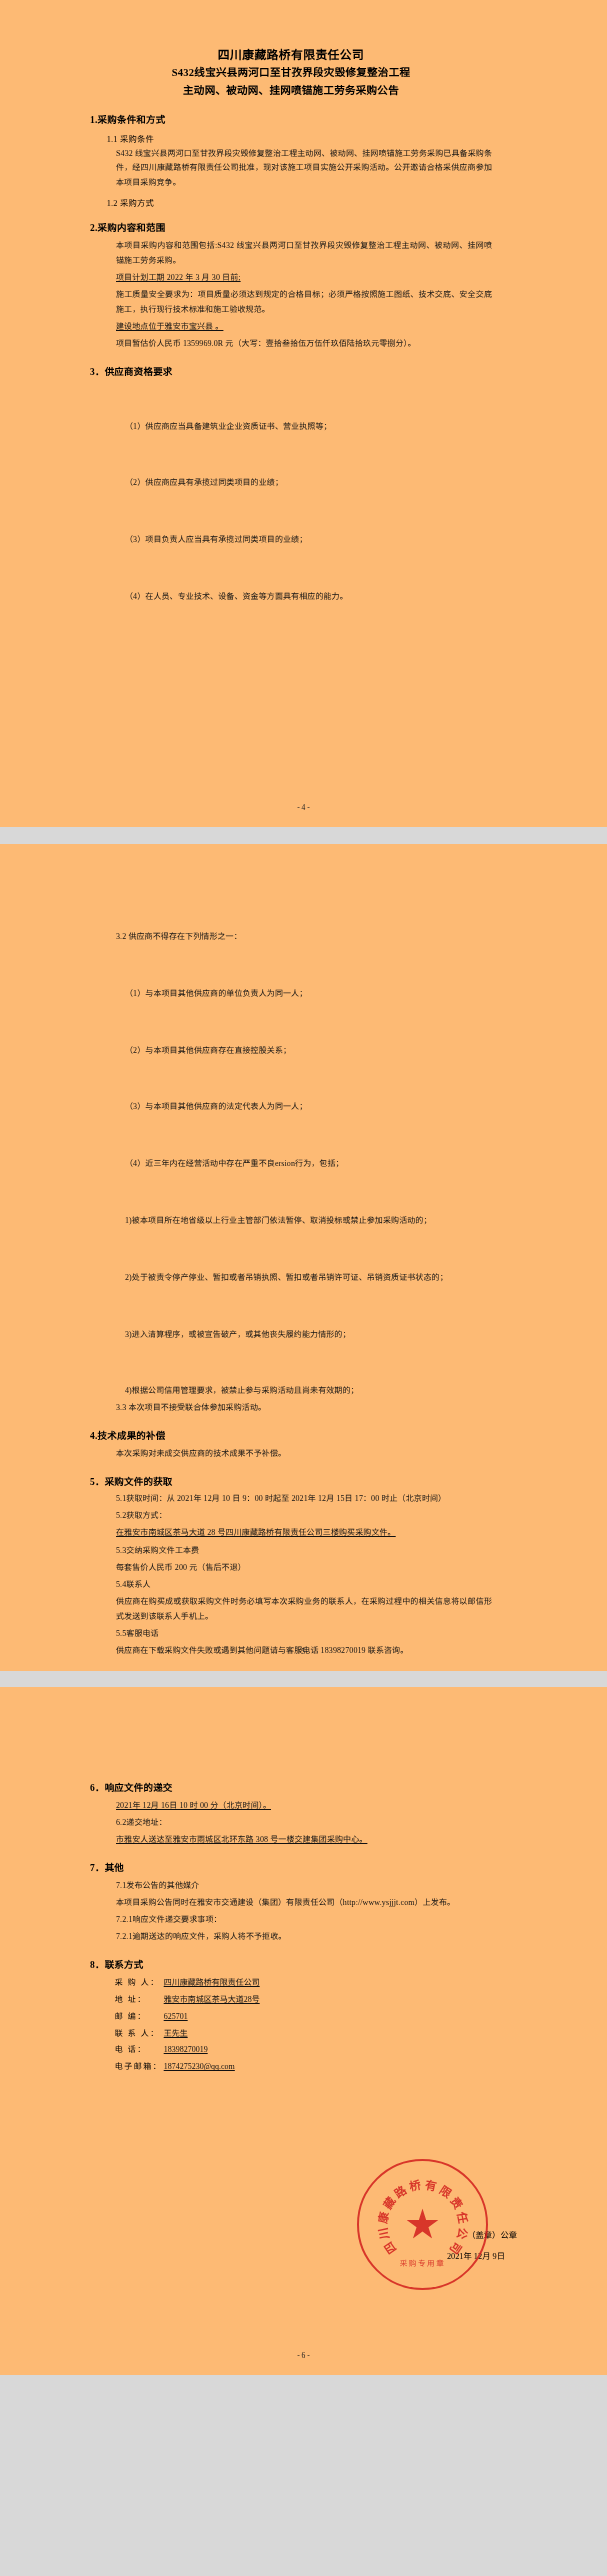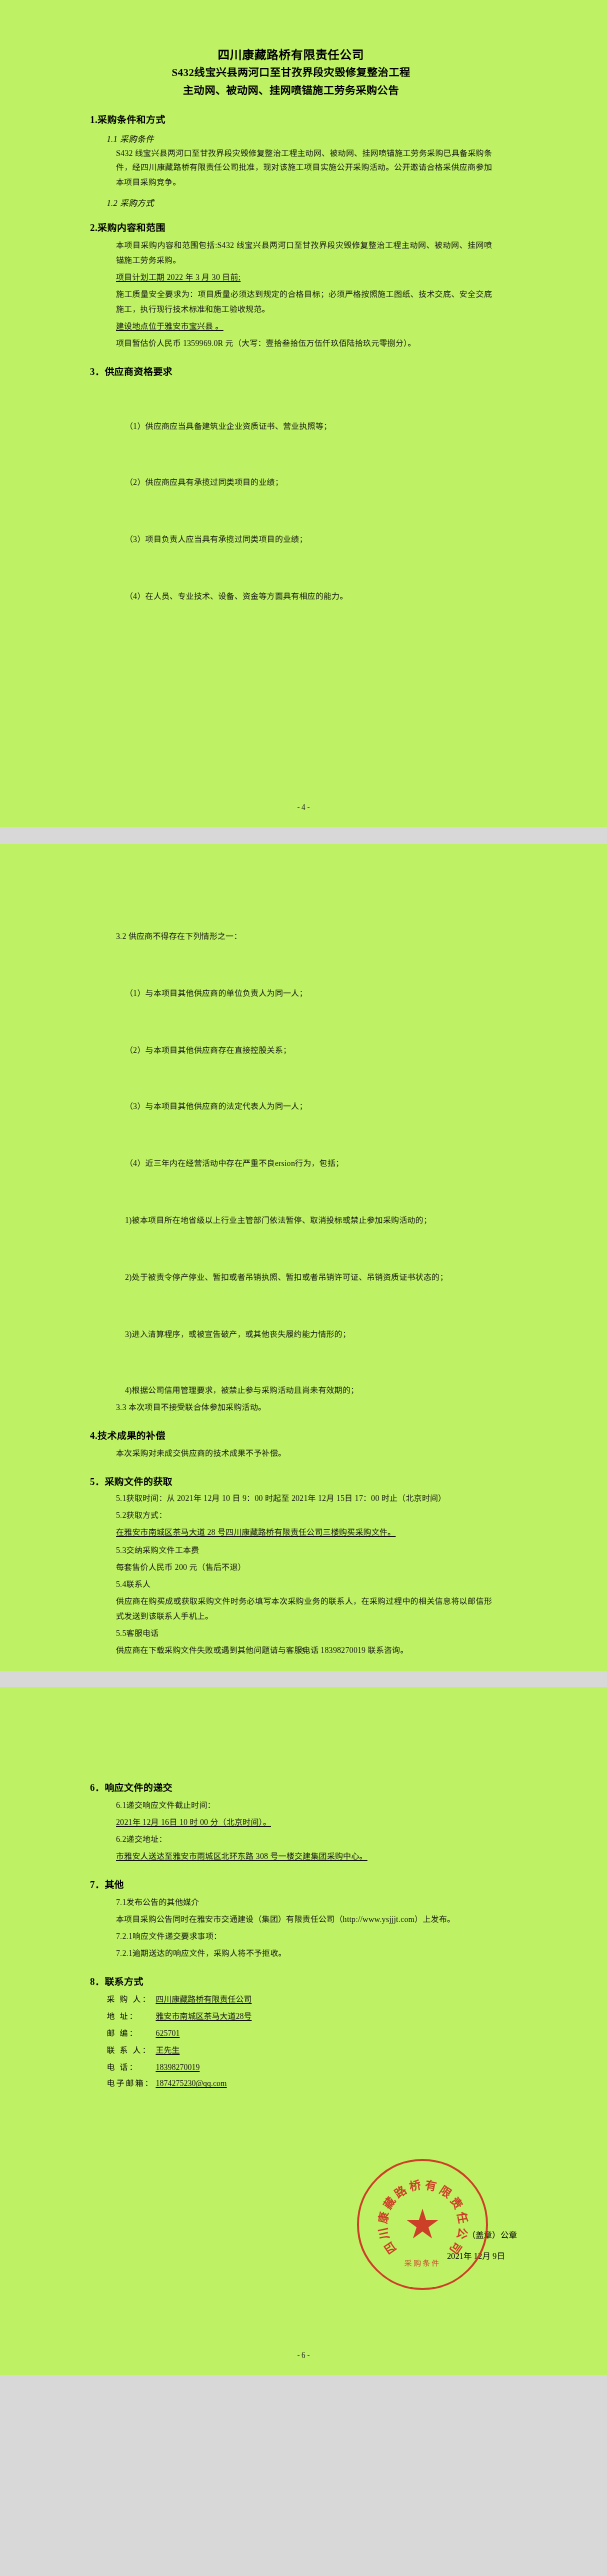--- a/index.html
+++ b/index.html
@@ -1,41 +1,41 @@
 <!DOCTYPE html>
 <html lang="zh-CN" style="font-size:12px"><head>
 <meta charset="utf-8">
 <style>
   html,body{margin:0;padding:0;background:#d8d8d8;}
   body{font-family:"Liberation Serif","DejaVu Serif",serif;}
   .doc{width:607px;margin:0 auto;position:relative;}
   .page{
     width:607px;
-    background:#bef264;
+    background:#fdba74;
     box-sizing:border-box;
     position:relative;
     margin-bottom:16.7px;
     padding:26px 115px 20px 90px;
   }
   .page.p1{height:827px;}
   .page.p2{height:827px;}
   .page.p3{height:688px;margin-bottom:0;}
   .title-block{text-align:center;margin-top:20px;}
   .t1{font-size:11.8px;font-weight:bold;letter-spacing:0.4px;line-height:1.55;}
   .t2{font-size:10.6px;font-weight:bold;letter-spacing:0.2px;line-height:1.7;}
   .t3{font-size:10.6px;font-weight:bold;letter-spacing:0.2px;line-height:1.7;}
   .h2{font-size:9.5px;font-weight:bold;margin:12px 0 4.6px 0;letter-spacing:0.2px;}
-  .h3{font-size:8.3px;margin:5.3px 0 3px 0;padding-left:16.7px;letter-spacing:0.2px;font-style:italic;}
+  .h3{font-size:8.3px;margin:5.3px 0 3px 0;padding-left:16.7px;letter-spacing:0.2px;}
   .p{font-size:8px;line-height:1.85;margin:2.3px 0;padding-left:16.7px;text-align:justify;letter-spacing:0.1px;color:#121212;}
   .p.ind{padding-left:26px;}
   .p.ind2{padding-left:35px;margin-top:42px;}
   .u{text-decoration:underline;}
   .footer{position:absolute;left:0;right:0;bottom:15px;text-align:center;font-size:7.6px;color:#222;}
   .contact-row{font-size:8px;line-height:2.1;padding-left:16.7px;display:flex;}
-  .contact-row .lbl{width:49px;flex:0 0 49px;letter-spacing:1.5px;}
+  .contact-row .lbl{width:49px;flex:0 0 49px;letter-spacing:1.5px;margin-left:8px;}
   .contact-row .val{color:#121212;}
   .contact-row .val.u{text-decoration:underline;}
   
   .seal{
     position:absolute;left:357px;bottom:85px;width:127px;height:127px;border-radius:50%;
     border:2.7px solid #d01a1a;opacity:0.82;
   }
   .seal:before{
     content:"";position:absolute;left:50%;top:50%;width:33px;height:33px;transform:translate(-50%,-50%);
     background:#d01a1a;
@@ -113,21 +113,20 @@
     <div class="p ind">供应商在购买成或获取采购文件时务必填写本次采购业务的联系人，在采购过程中的相关信息将以邮信形式发送到该联系人手机上。</div>
     <div class="p ind">5.5客服电话</div>
     <div class="p ind">供应商在下载采购文件失败或遇到其他问题请与客服电话 18398270019 联系咨询。</div>
 
     <div class="footer">-5-</div>
   </div>
 
   <div class="page p3">
     <div style="height:55px"></div>
     <div class="h2">6．响应文件的递交</div>
-    <div class="p ind">6.1递交响应文件截止时间：</div>
     <div class="p ind u">2021年 12月 16日 10 时 00 分（北京时间）。</div>
     <div class="p ind">6.2递交地址：</div>
     <div class="p ind u">市雅安人送达至雅安市雨城区北环东路 308 号一楼交建集团采购中心。</div>
 
     <div class="h2">7．其他</div>
     <div class="p ind">7.1发布公告的其他媒介</div>
     <div class="p ind">本项目采购公告同时在雅安市交通建设（集团）有限责任公司（http://www.ysjjjt.com）上发布。</div>
     <div class="p ind">7.2.1响应文件递交要求事项：</div>
     <div class="p ind">7.2.1逾期送达的响应文件，采购人将不予拒收。</div>
 
@@ -169,20 +168,20 @@
           <span style="transform: rotate(-56.8182deg) translate(-50%, -49px);">藏</span>
           <span style="transform: rotate(-34.0909deg) translate(-50%, -49px);">路</span>
           <span style="transform: rotate(-11.3636deg) translate(-50%, -49px);">桥</span>
           <span style="transform: rotate(11.3636deg) translate(-50%, -49px);">有</span>
           <span style="transform: rotate(34.0909deg) translate(-50%, -49px);">限</span>
           <span style="transform: rotate(56.8182deg) translate(-50%, -49px);">责</span>
           <span style="transform: rotate(79.5455deg) translate(-50%, -49px);">任</span>
           <span style="transform: rotate(102.273deg) translate(-50%, -49px);">公</span>
           <span style="transform: rotate(125deg) translate(-50%, -49px);">司</span>
         </div>
-      <div class="seal-sub">采购条件</div>
+      <div class="seal-sub">采购专用章</div>
     </div>
 
     <div class="footer">- 6 -</div>
   </div>
 
 </div>
 
 
 </body></html>

